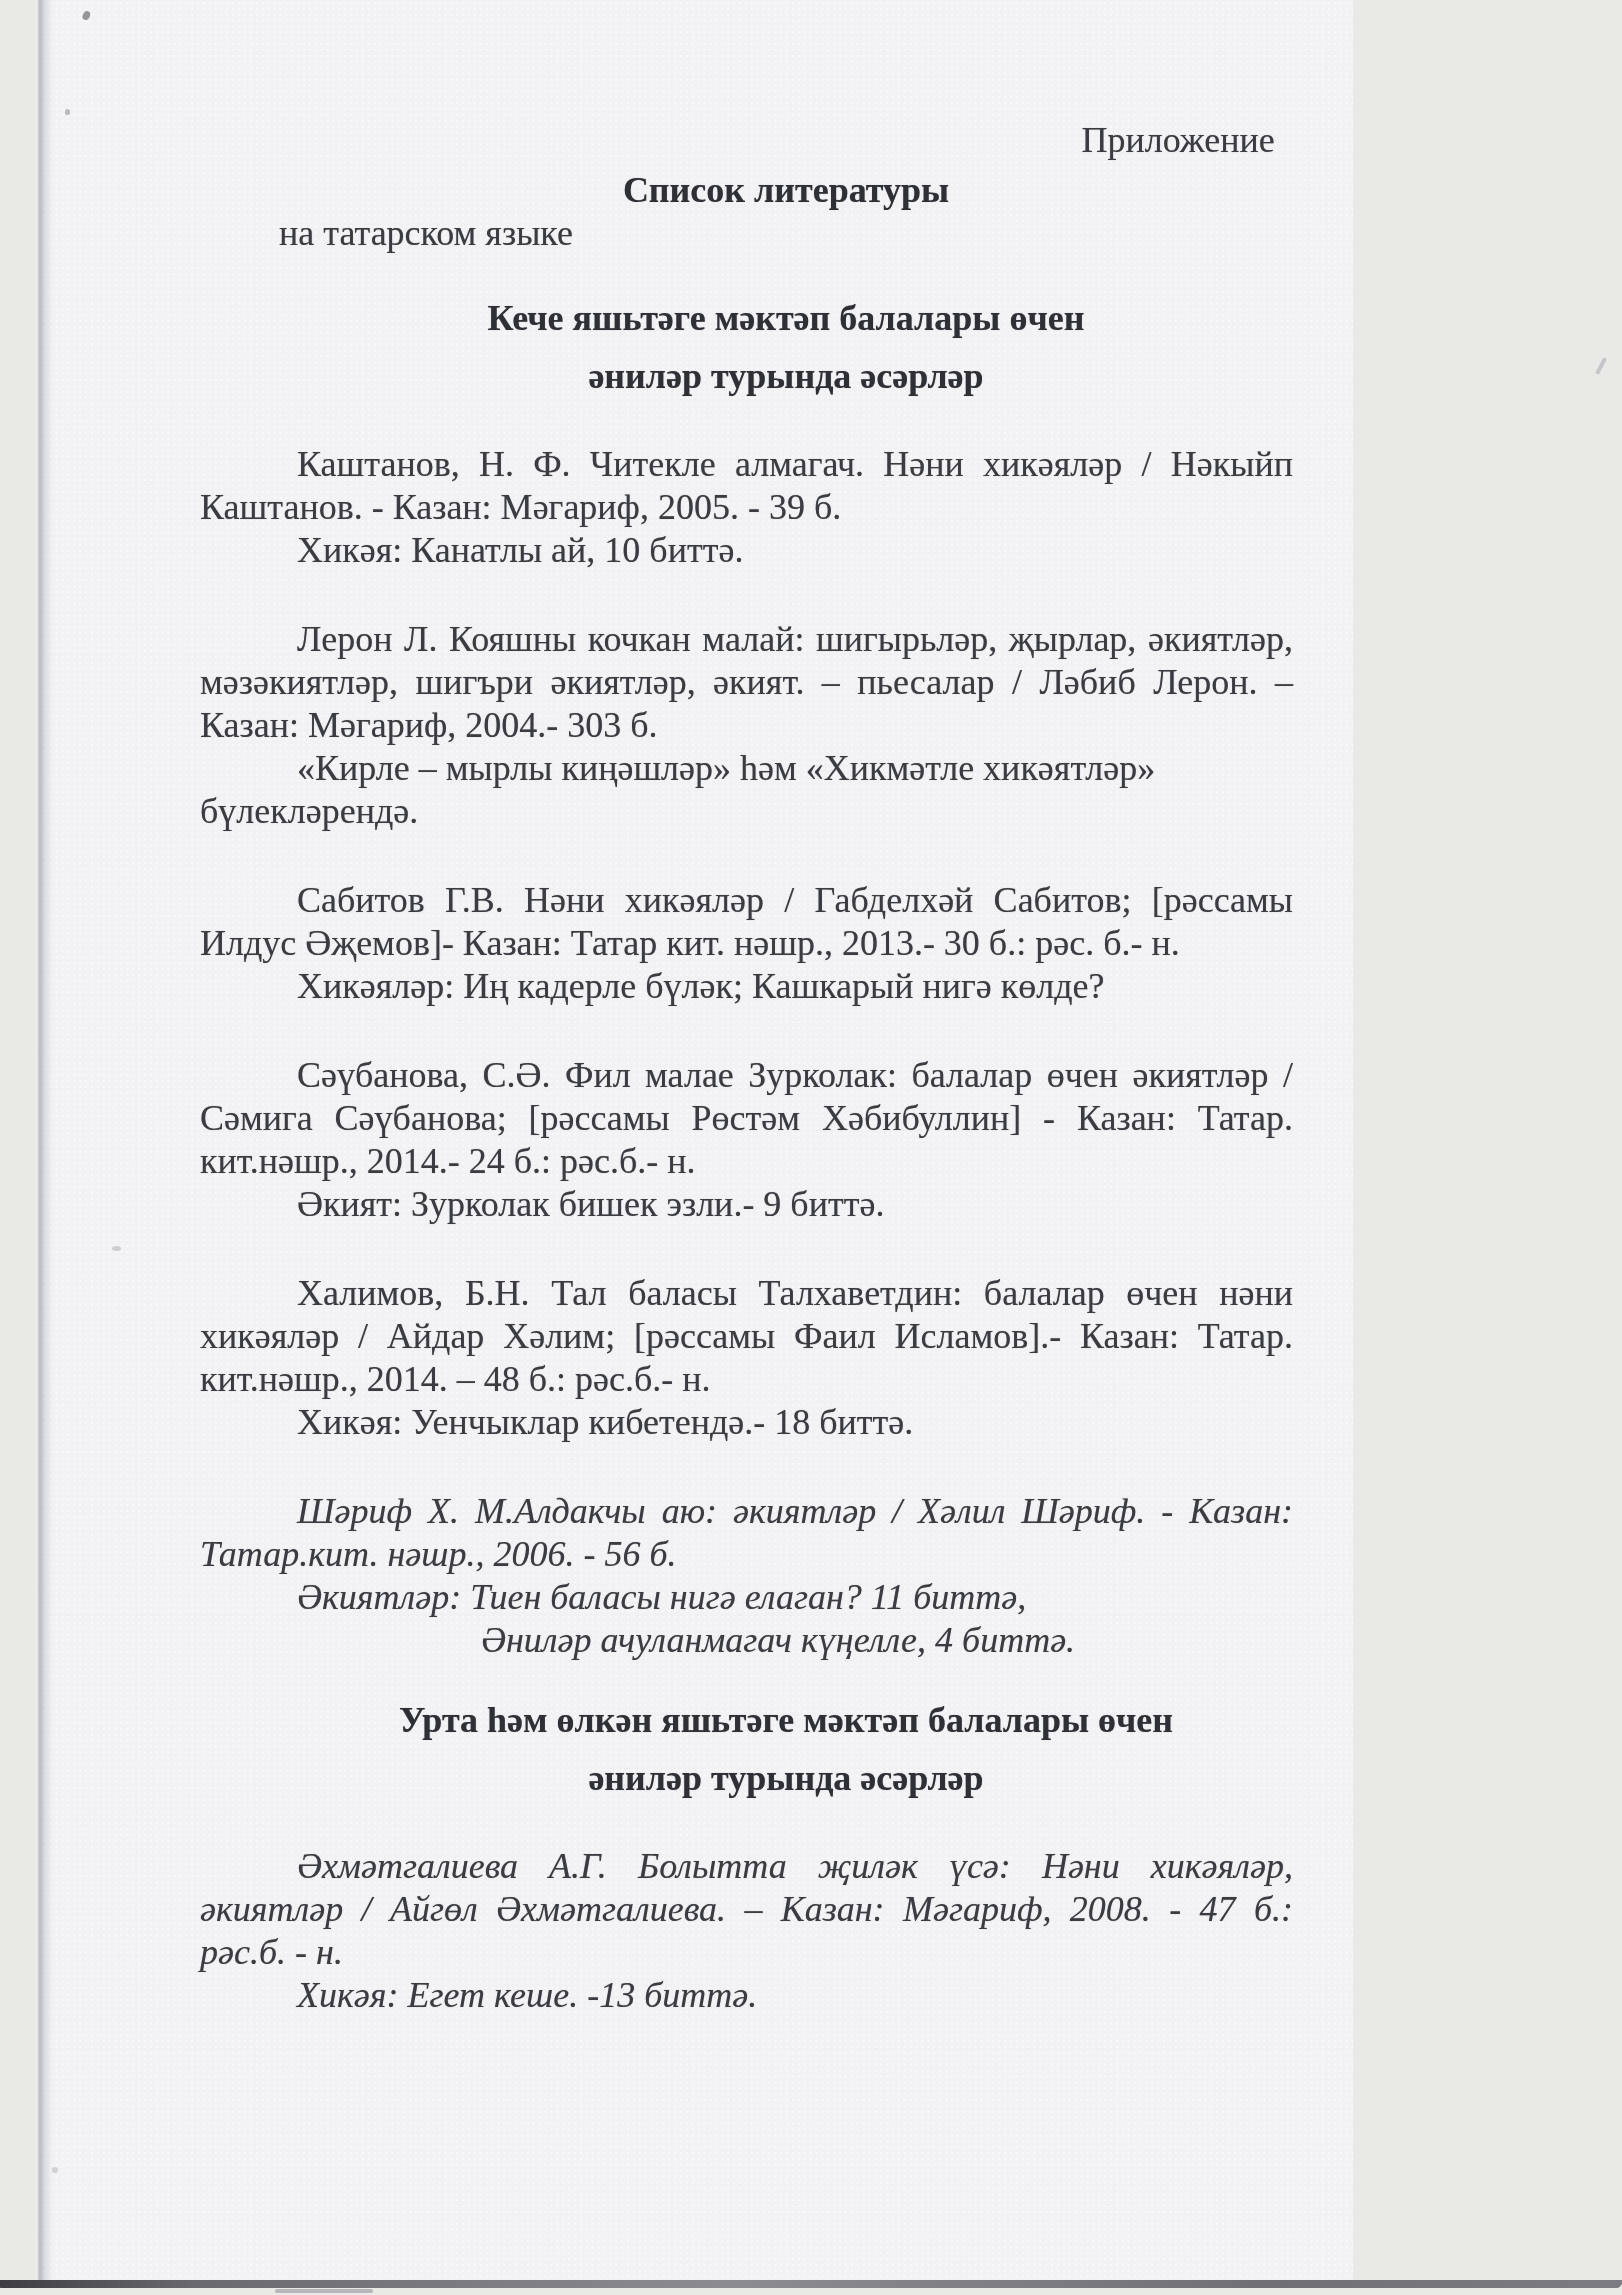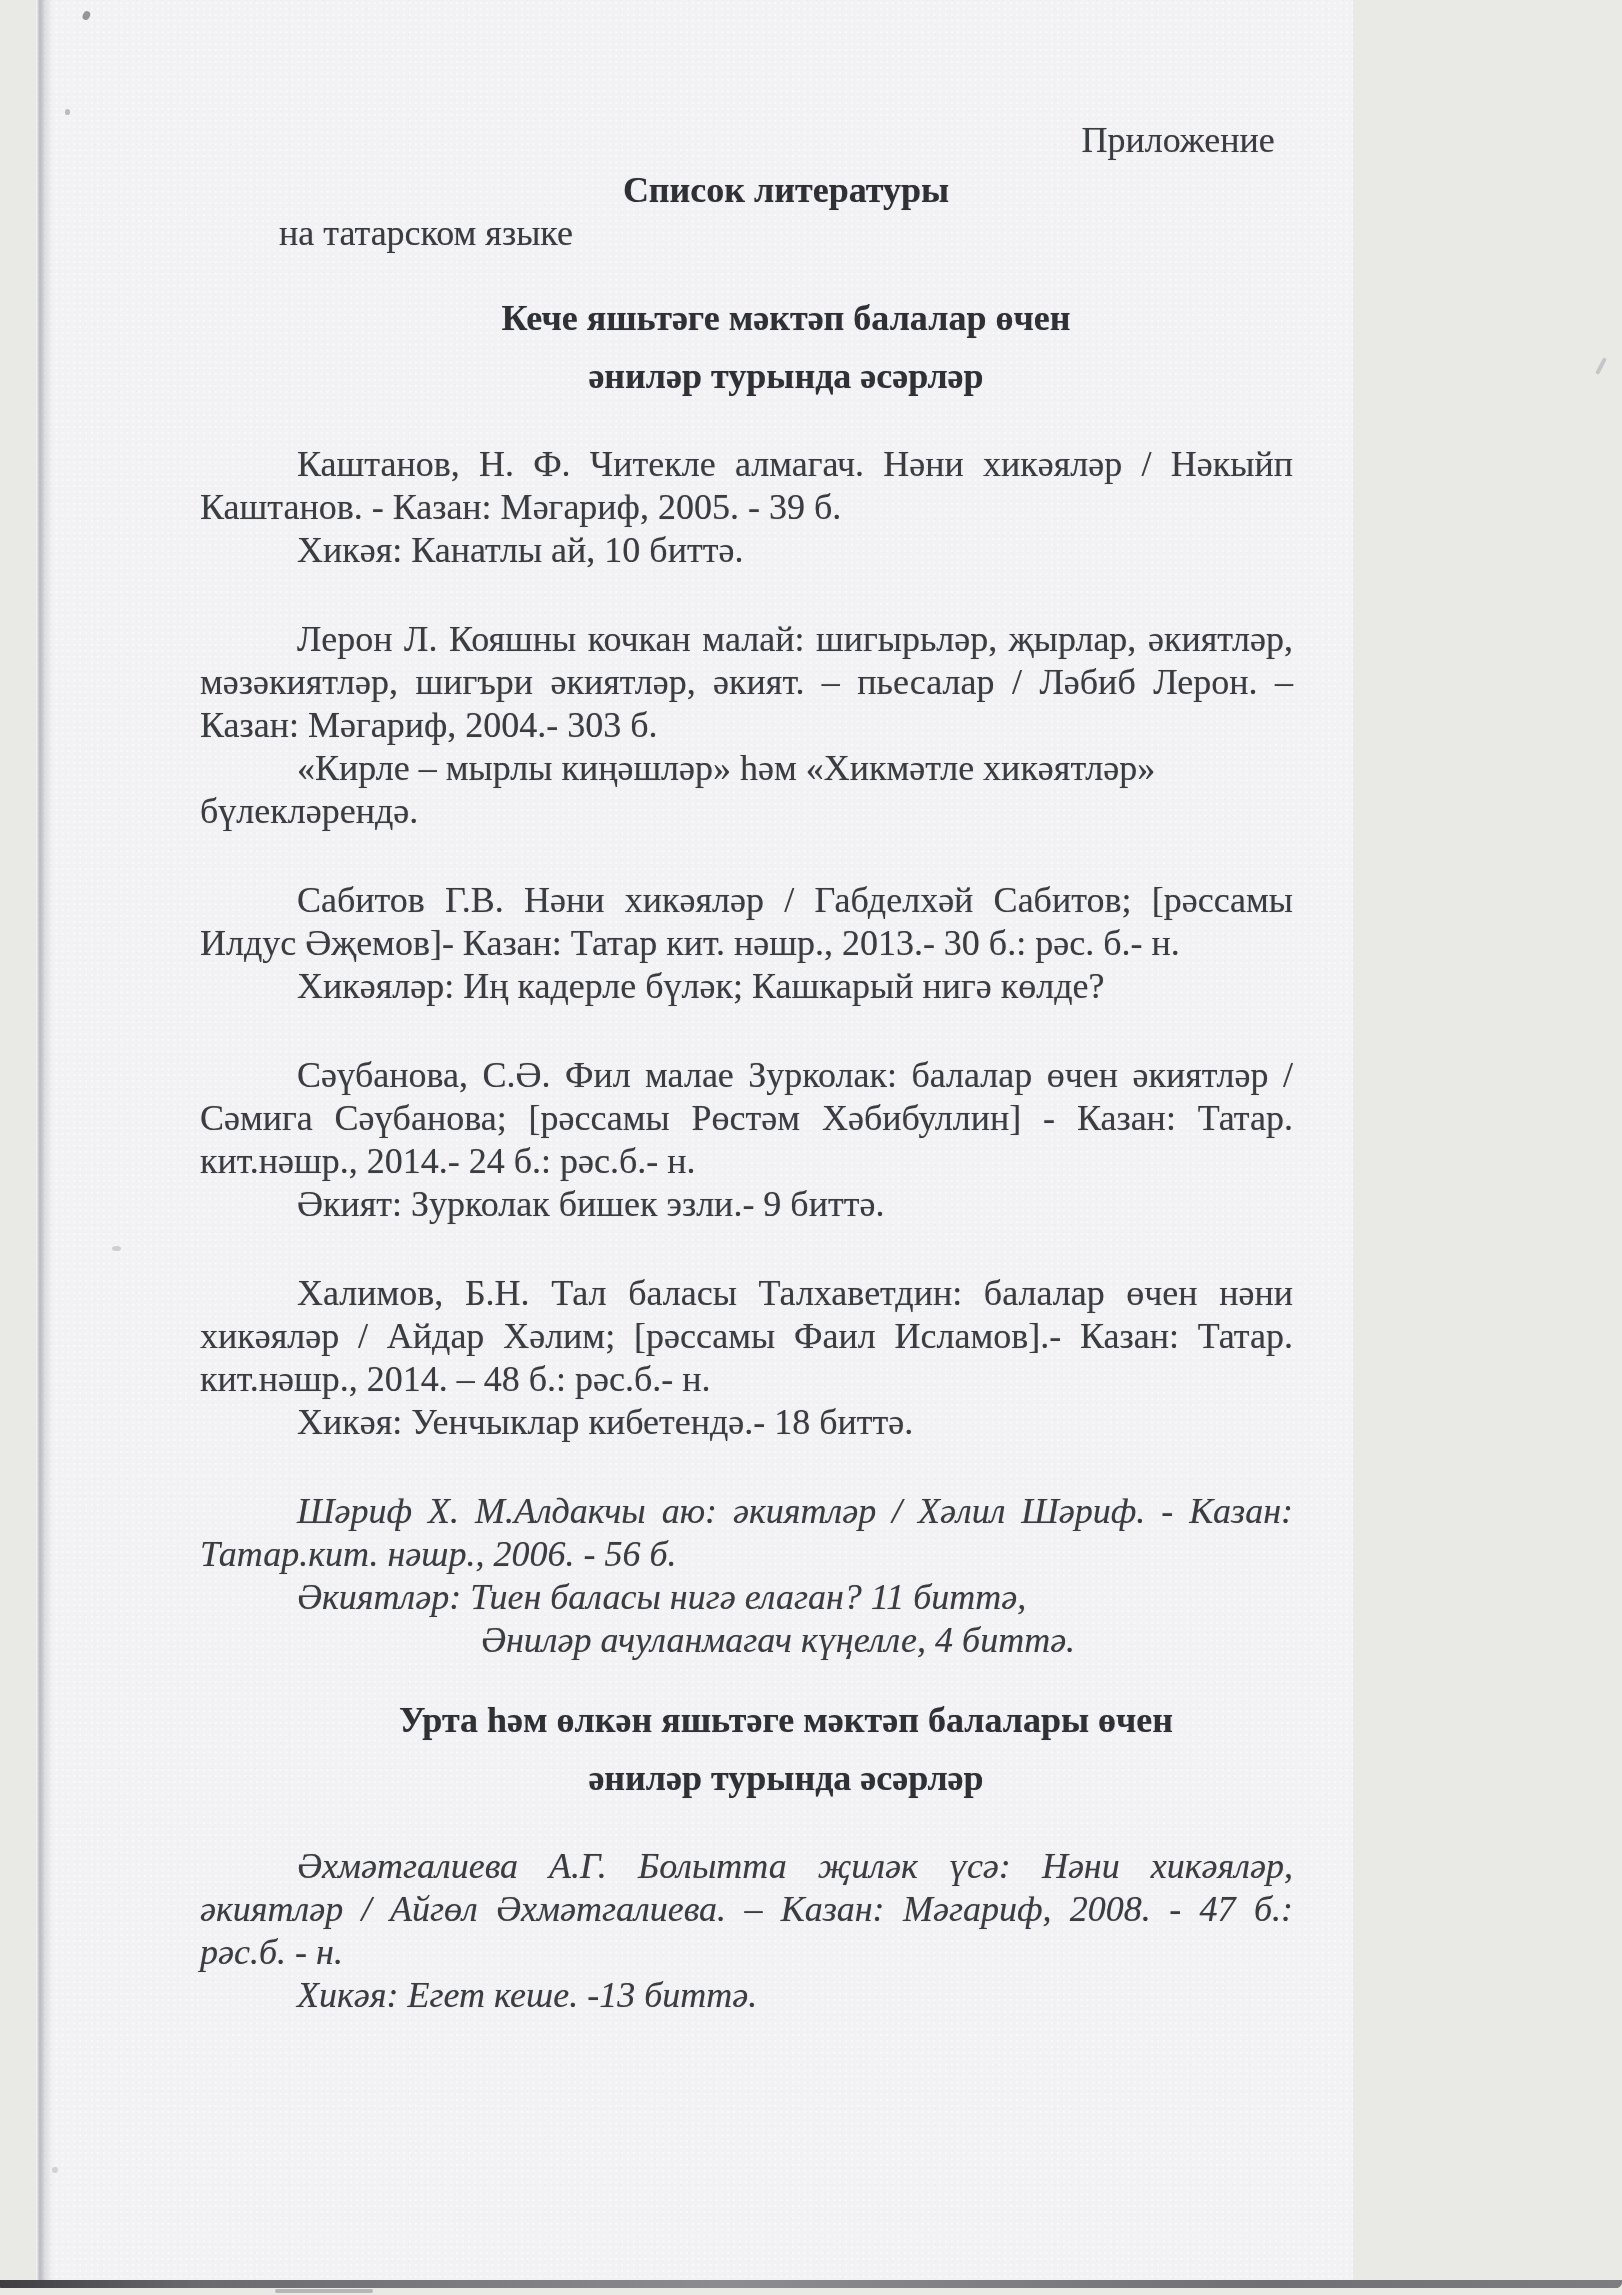--- a/index.html
+++ b/index.html
@@ -120,21 +120,21 @@
   <div class="speck speck-5"></div>
 
   <div class="content">
 
     <div class="annotation">Приложение</div>
 
     <div class="doc-title">Список литературы</div>
     <div class="doc-subtitle">на татарском языке</div>
 
     <div class="section-heading">
-      <div class="heading-line">Кече яшьтәге мәктәп балалар өчен</div>
+      <div class="heading-line">Кече яшьтәге мәктәп балалары өчен</div>
       <div class="heading-line">әниләр турында әсәрләр</div>
     </div>
 
     <div class="entries">
 
       <div class="entry">
         <p class="para">Каштанов, Н. Ф. Читекле алмагач. Нәни хикәяләр / Нәкыйп Каштанов. - Казан: Мәгариф, 2005. - 39 б.</p>
         <p class="note">Хикәя: Канатлы ай, 10 биттә.</p>
       </div>
 

